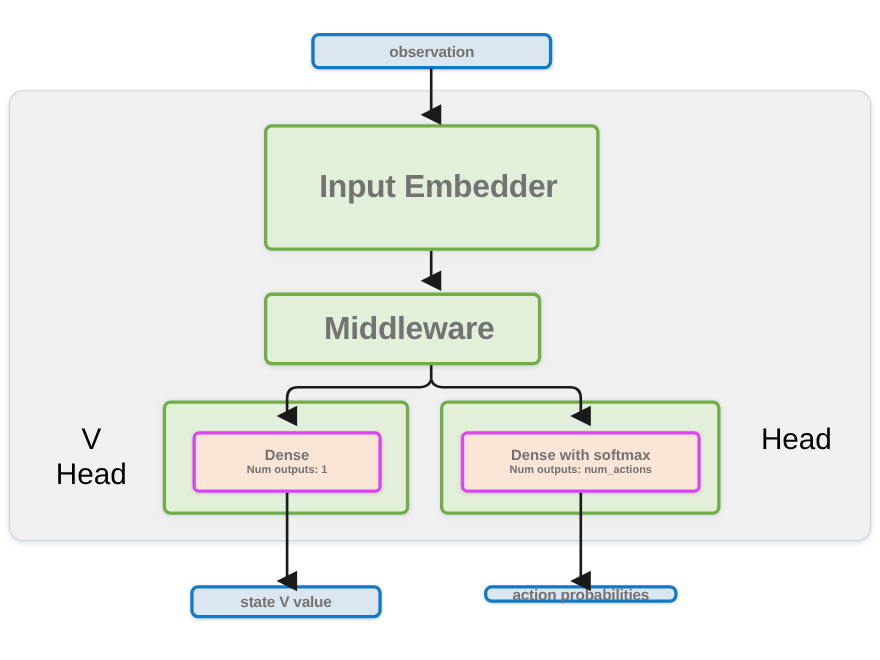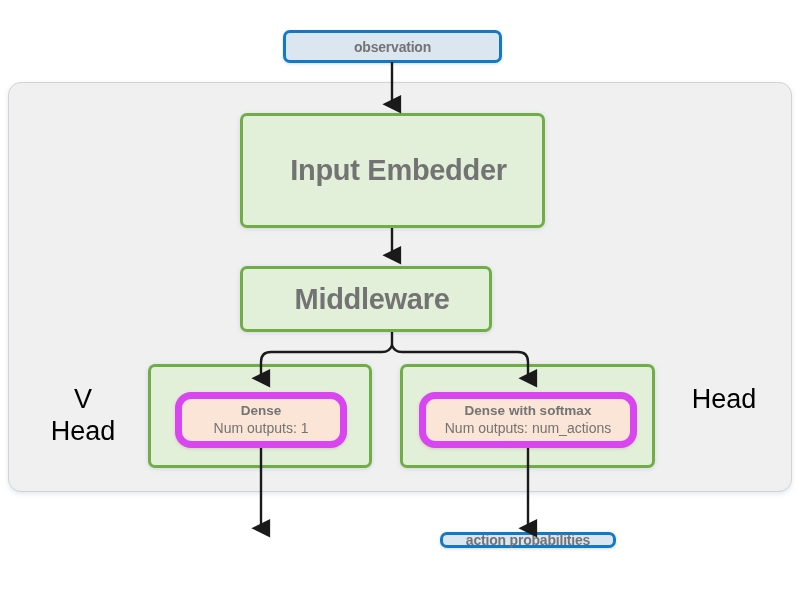--- a/index.html
+++ b/index.html
@@ -60,28 +60,28 @@
     background: #e2efd9;
     border: 3px solid #70ad47;
     border-radius: 7px;
     box-shadow: 0 1px 4px rgba(150,170,190,0.35);
     z-index: 2;
   }
 
   
   .dense-node {
     background: #fbe5d6;
-    border: 7px solid #d946ef;
-    border-radius: 16px;
+    border: 3px solid #d946ef;
+    border-radius: 6px;
     box-shadow: 0 1px 3px rgba(170,150,140,0.35);
     line-height: 1.22;
     z-index: 4;
   }
   .dense-title { font-size: 13.5px; font-weight: bold; }
-  .dense-sub { font-size: 14px; font-weight: normal; text-align: center; }
+  .dense-sub { font-size: 10px; font-weight: bold; text-align: center; }
 
   
   #outer-container {
     position: absolute;
     left: 8px;
     top: 82px;
     width: 784px;
     height: 410px;
     box-sizing: border-box;
     background: #f0f0f0;
@@ -167,18 +167,21 @@
   <div class="node dense-node" style="left:175px; top:392px; width:172px; height:56px;">
     <span class="dense-title">Dense</span>
     <span class="dense-sub">Num outputs: 1</span>
   </div>
 
   <div class="node dense-node" style="left:419px; top:392px; width:218px; height:56px;">
     <span class="dense-title">Dense with softmax</span>
     <span class="dense-sub">Num outputs: num_actions</span>
   </div>
 
+  <div class="node io-node" style="left:173px; top:532px; width:174px; height:30px;">
+    <span>state V value</span>
+  </div>
 
   <div class="node io-node" style="left:440px; top:532px; width:176px; height:16px;">
     <span>action probabilities</span>
   </div>
 
 </div>
 
 </body></html>

